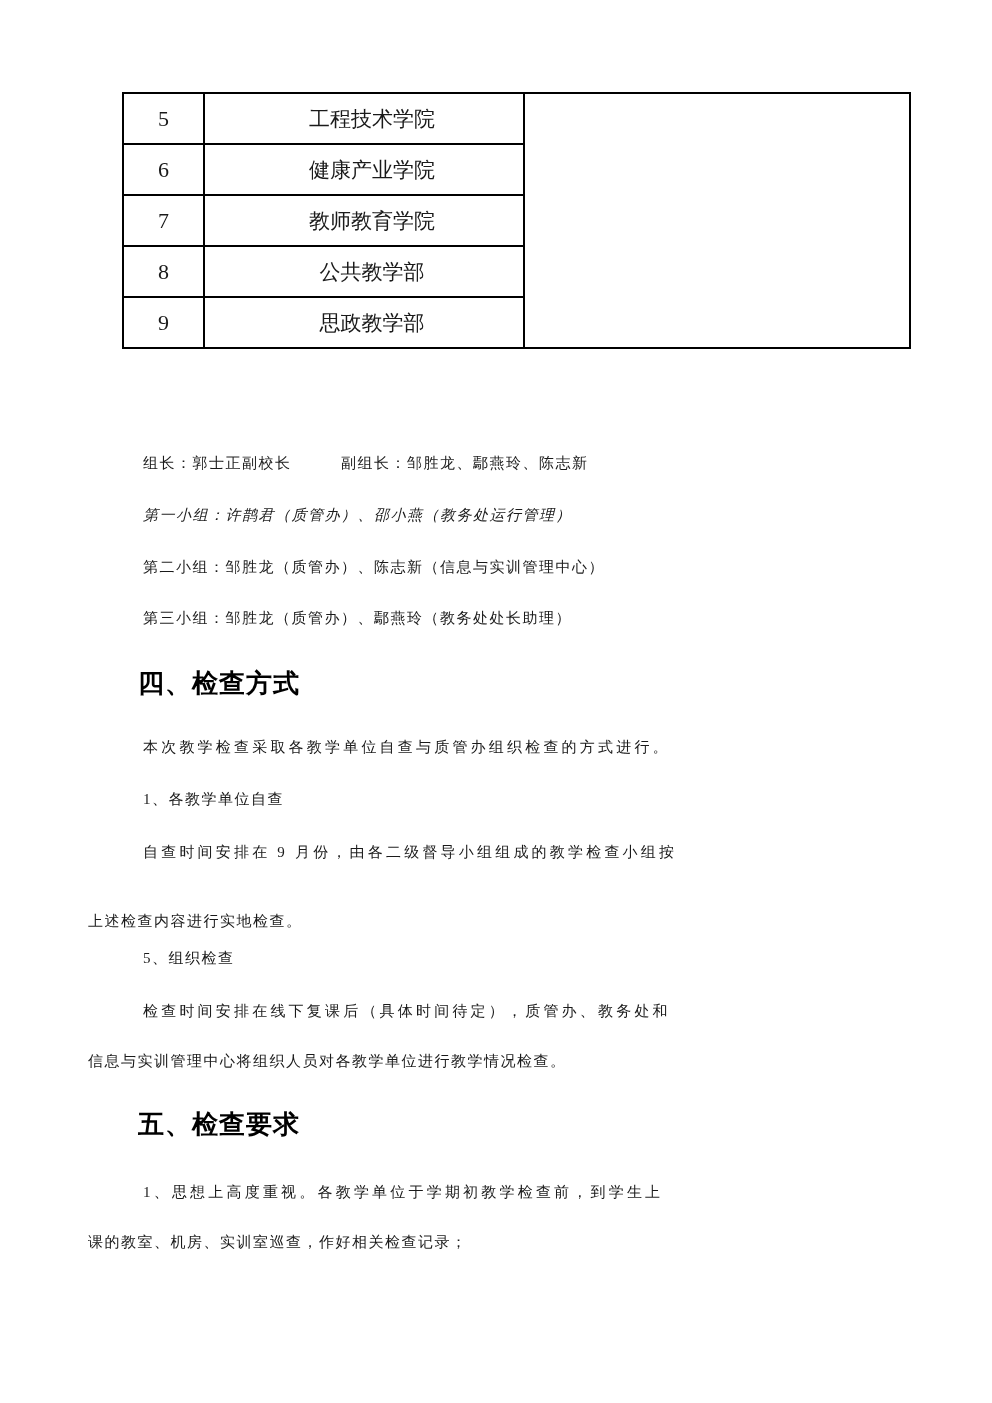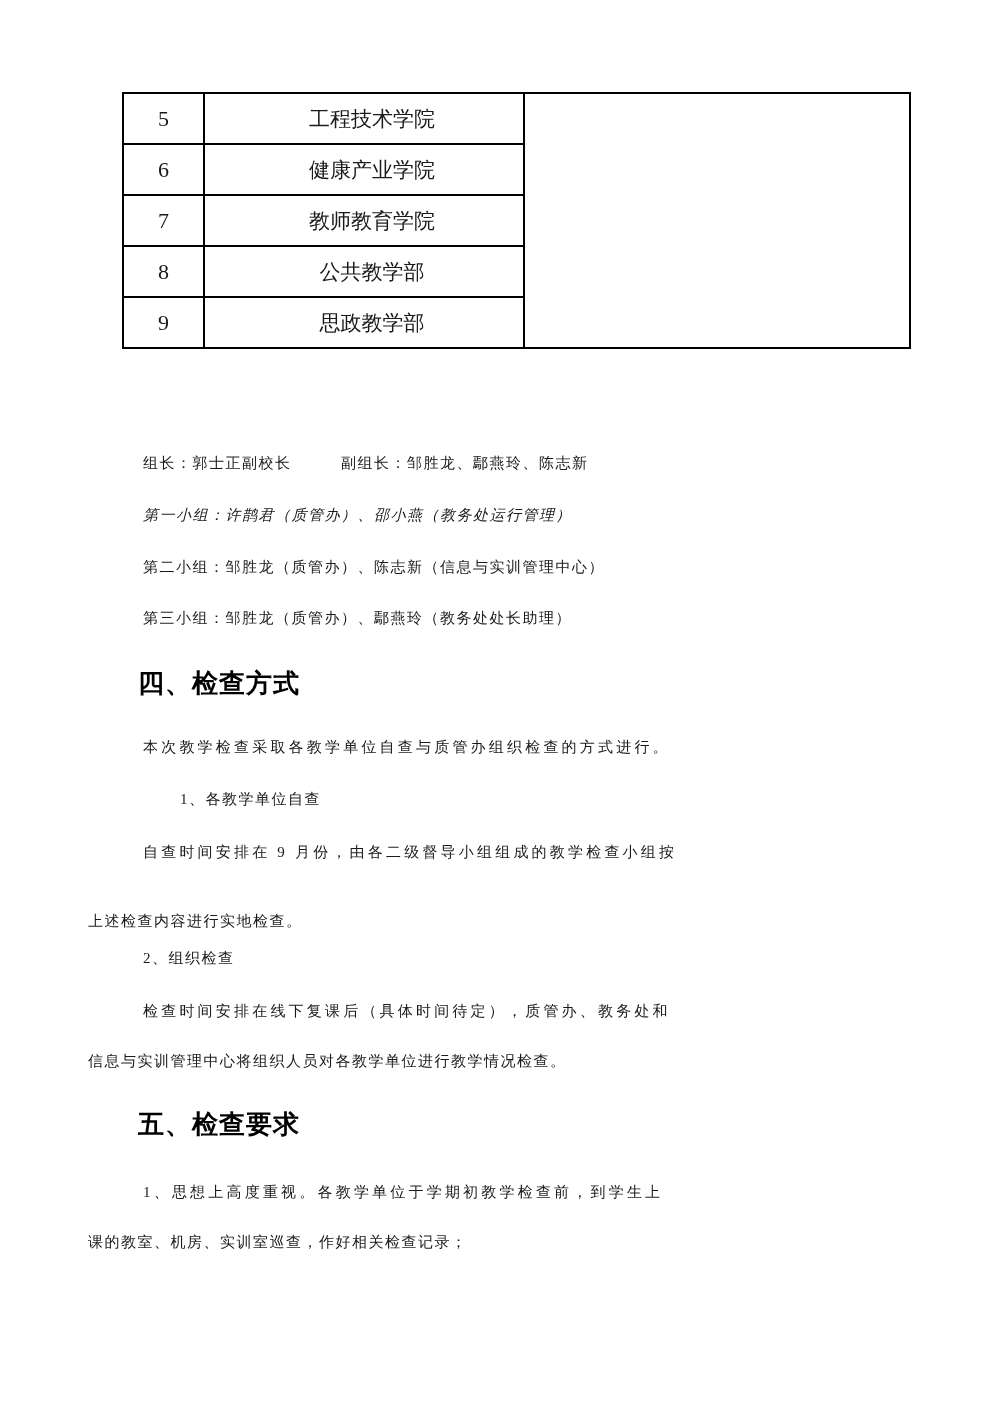--- a/index.html
+++ b/index.html
@@ -95,24 +95,24 @@
     </tbody>
   </table>
 
   <div class="line" style="left:143px; top:446px;">组长：郭士正副校长　　　副组长：邹胜龙、鄢燕玲、陈志新</div>
   <div class="line" style="left:143px; top:498px;font-style:italic;">第一小组：许鹊君（质管办）、邵小燕（教务处运行管理）</div>
   <div class="line" style="left:143px; top:550px;">第二小组：邹胜龙（质管办）、陈志新（信息与实训管理中心）</div>
   <div class="line" style="left:143px; top:601px;">第三小组：邹胜龙（质管办）、鄢燕玲（教务处处长助理）</div>
 
   <div class="line heading" style="left:138px; top:666px;">四、检查方式</div>
   <div class="line stretch" style="left:143px; top:730px;">本次教学检查采取各教学单位自查与质管办组织检查的方式进行。</div>
-  <div class="line" style="left:143px; top:782px;margin-left:37px;">1、各教学单位自查</div>
+  <div class="line" style="left:143px; top:782px;">1、各教学单位自查</div>
   <div class="line stretch" style="left:143px; top:835px;">自查时间安排在 9 月份，由各二级督导小组组成的教学检查小组按</div>
   <div class="line" style="left:88px; top:888px;margin-top:16px;">上述检查内容进行实地检查。</div>
-  <div class="line" style="left:143px; top:941px;">2、组织检查</div>
+  <div class="line" style="left:143px; top:941px;">5、组织检查</div>
   <div class="line stretch" style="left:143px; top:994px;">检查时间安排在线下复课后（具体时间待定），质管办、教务处和</div>
   <div class="line" style="left:88px; top:1044px;text-align:right;">信息与实训管理中心将组织人员对各教学单位进行教学情况检查。</div>
 
   <div class="line heading" style="left:138px; top:1107px;text-align:center;">五、检查要求</div>
   <div class="line stretch" style="left:143px; top:1175px;">1、思想上高度重视。各教学单位于学期初教学检查前，到学生上</div>
   <div class="line" style="left:88px; top:1225px;">课的教室、机房、实训室巡查，作好相关检查记录；</div>
 
 </div>
 
 </body></html>

